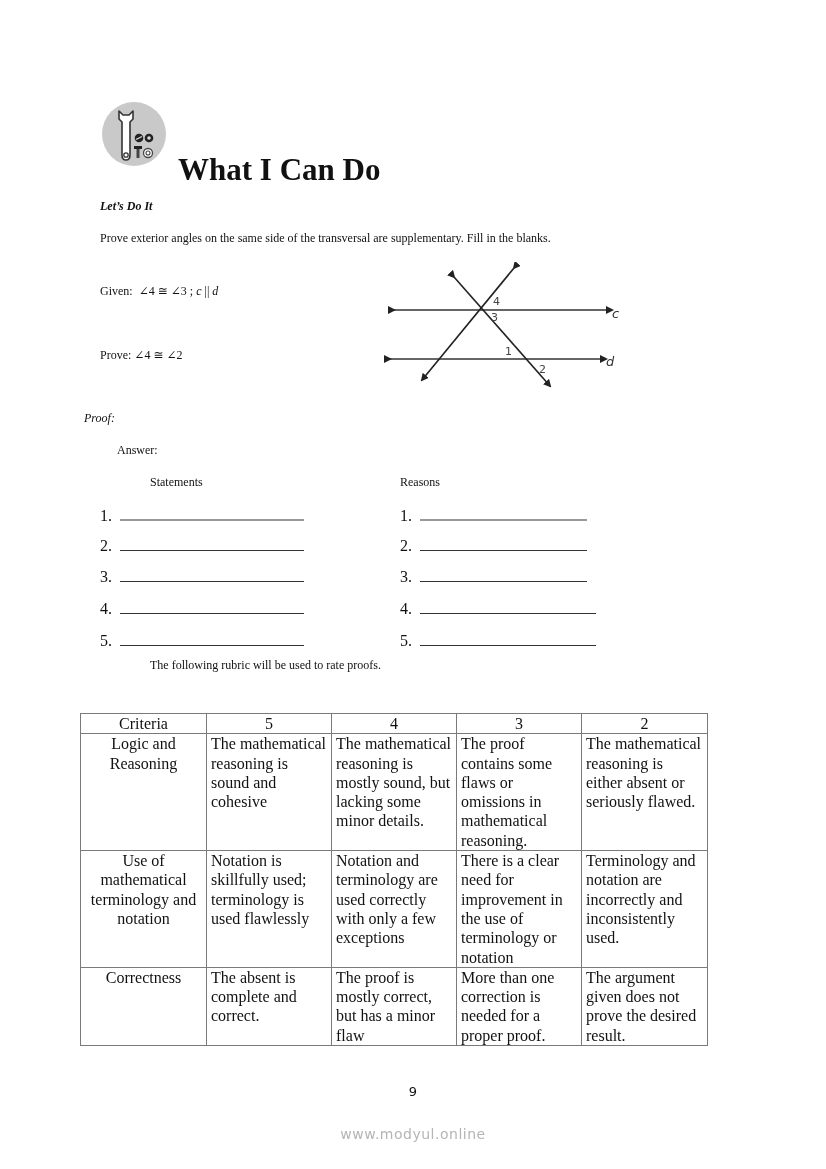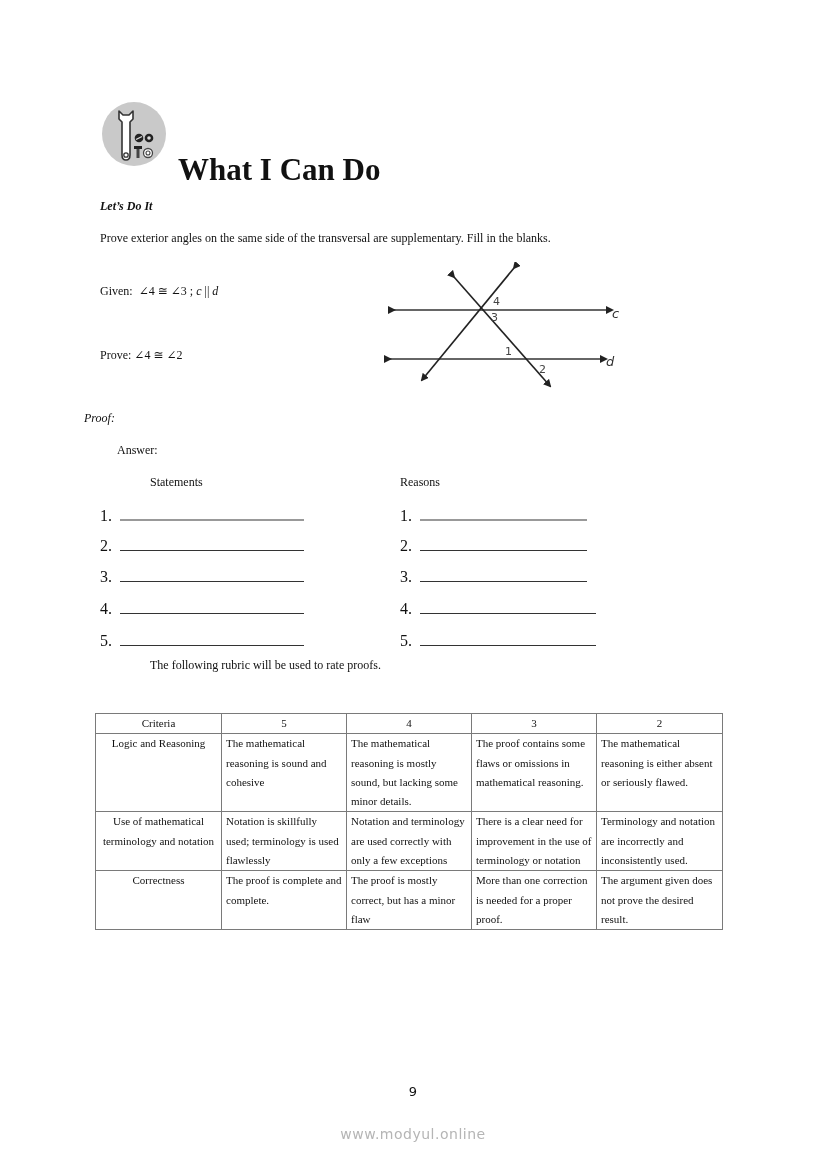--- a/index.html
+++ b/index.html
@@ -26,22 +26,22 @@
     .reas-head { left: 400px; top: 472px; }
     .row { white-space: nowrap; font-size: 16px; line-height: 20px; }
     .blank {
       display: inline-block; vertical-align: baseline; border-bottom: 1px solid #333;
       height: 14px; margin-left: 8px;
     }
     .blank.first { border-bottom: 2px solid #999; }
     .diagram { left: 384px; top: 262px; width: 250px; height: 130px; }
     .rubric-caption { left: 150px; top: 655px; }
     table.rubric {
-      position: absolute; left: 95px; top: 713px; width: 627px;
-      border-collapse: collapse; font-size: 11px; line-height: 19.3px;
+      position: absolute; left: 80px; top: 713px; width: 627px;
+      border-collapse: collapse; font-size: 16px; line-height: 19.3px;
       table-layout: fixed;
     }
     table.rubric th, table.rubric td {
       border: 1px solid #7a7a7a; vertical-align: top; padding: 0 4px;
     }
     table.rubric th { font-weight: normal; text-align: center; padding: 0 4px; }
     table.rubric td.crit { text-align: center; padding: 0 3px; }
     .page-num { left: 0; width: 826px; text-align: center; top: 1084px; font-family: "DejaVu Sans", sans-serif; font-size: 13px; }
     .watermark { left: 0; width: 826px; text-align: center; top: 1126px; font-family: "DejaVu Sans", sans-serif; font-size: 14px; color: #b5b5b5; letter-spacing: 0.5px; }
   </style>
@@ -171,21 +171,21 @@
     </tr>
     <tr>
       <td class="crit">Use of mathematical terminology and notation</td>
       <td>Notation is skillfully used; terminology is used flawlessly</td>
       <td>Notation and terminology are used correctly with only a few exceptions</td>
       <td>There is a clear need for improvement in the use of terminology or notation</td>
       <td>Terminology and notation are incorrectly and inconsistently used.</td>
     </tr>
     <tr>
       <td class="crit">Correctness</td>
-      <td>The proof is complete and complete.</td>
+      <td>The absent is complete and correct.</td>
       <td>The proof is mostly correct, but has a minor flaw</td>
       <td>More than one correction is needed for a proper proof.</td>
       <td>The argument given does not prove the desired result.</td>
     </tr>
   </tbody>
 </table>
 
 <div class="abs page-num">9</div>
 <div class="abs watermark">www.modyul.online</div>
 

